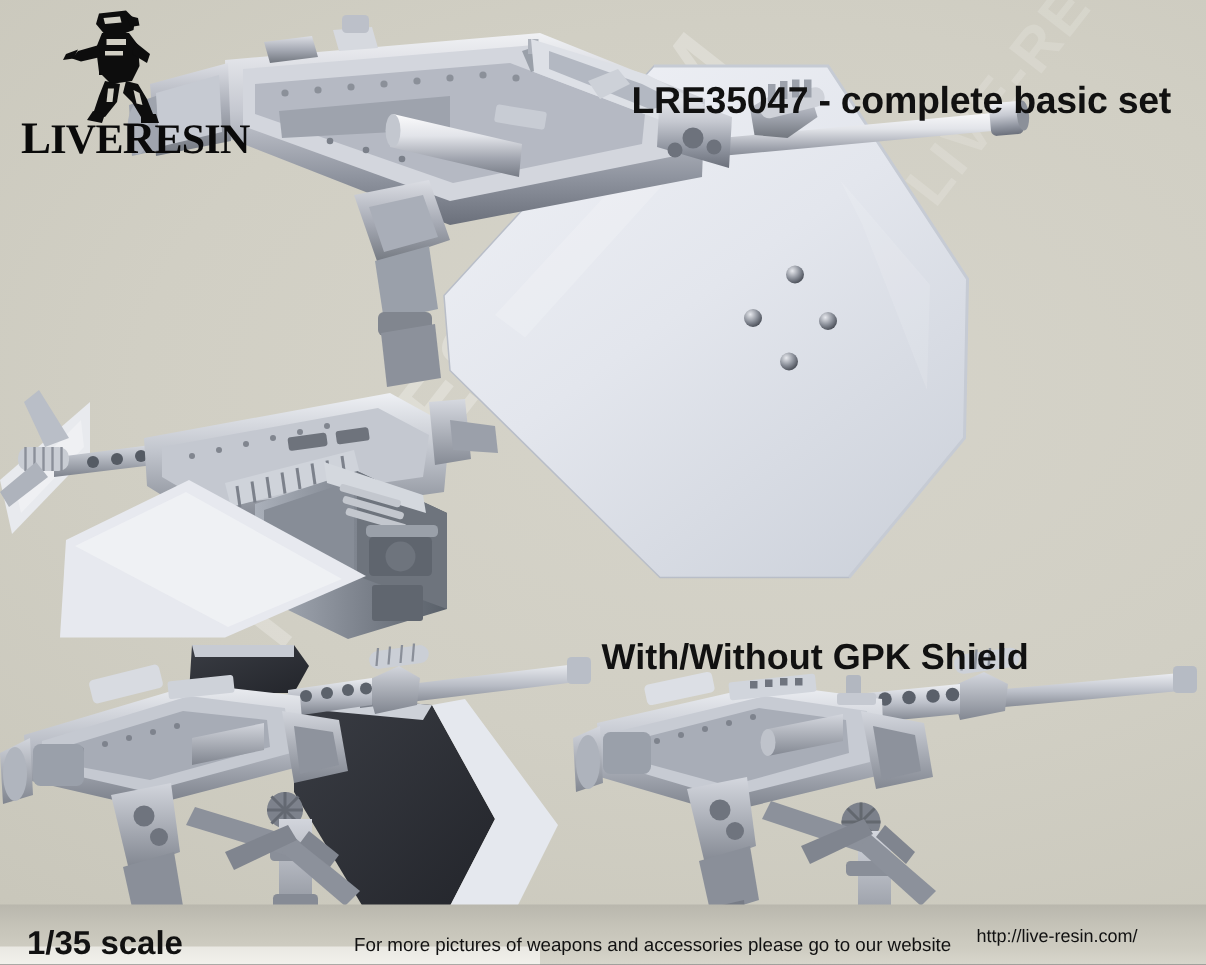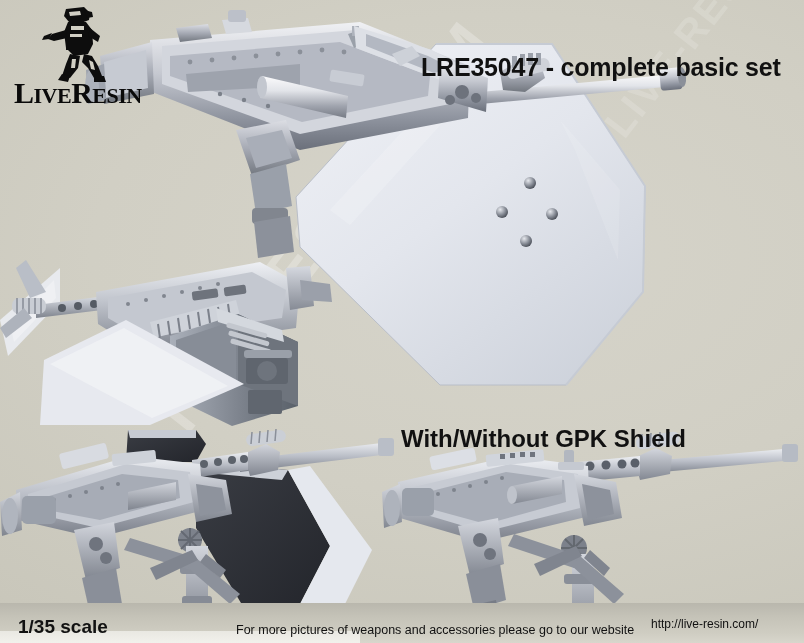--- a/index.html
+++ b/index.html
@@ -38,40 +38,40 @@
   #title{
     position:absolute;left:421px;top:5px;
     font-size:25px;font-weight:700;color:#111;letter-spacing:-.2px;margin-top:48px;
   }
   #caption-shield{
     position:absolute;left:401px;top:425px;
     font-size:24px;font-weight:700;color:#111;
   }
   #scale-text{
     position:absolute;left:18px;top:616px;
-    font-size:19px;font-weight:700;color:#111;
+    font-size:22px;font-weight:700;color:#111;
   }
   #website-note{
     position:absolute;left:236px;top:623px;
     font-size:12.5px;font-weight:400;color:#111;
   }
   #website-url{
     position:absolute;left:651px;top:617px;
     font-size:12px;font-weight:400;color:#111;
   }
   
   #logo{position:absolute;left:14px;top:6px;width:126px;height:104px;}
   #logo-figure{position:absolute;left:26px;top:0;width:74px;height:76px;}
   #logo-text{
     position:absolute;left:0;top:72px;width:126px;
     font-family:"Liberation Serif",serif;
     font-size:30px;font-weight:700;color:#0a0a0a;
     letter-spacing:-.5px;line-height:1;
   }
-  .sc{font-size:22px;}
+  .sc{font-size:28px;}
   
   .view{position:absolute;}
   svg{display:block;overflow:visible;}
 </style>
 </head>
 <body>
 
 <div id="page">
 
   <div class="wm" id="wm-main">LIVE-RESIN.COM</div>

